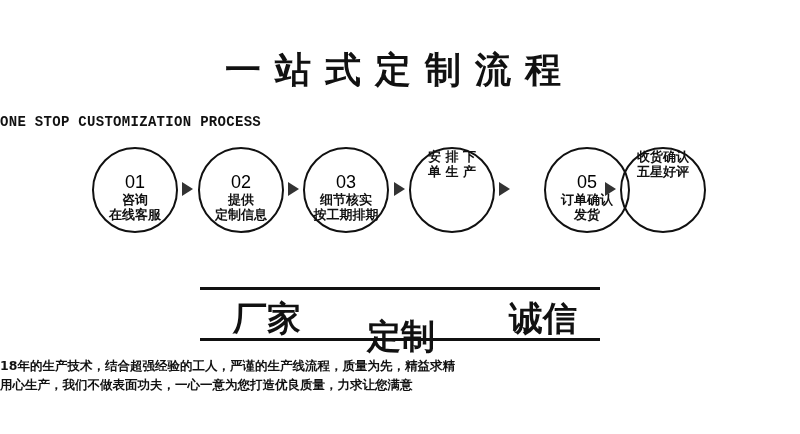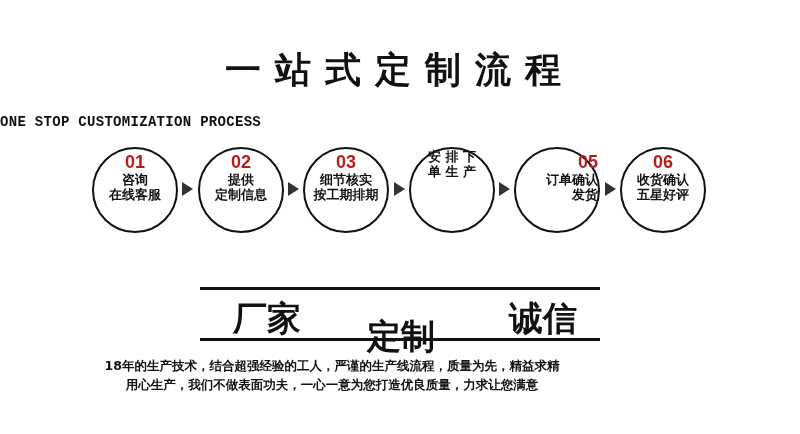--- a/index.html
+++ b/index.html
@@ -1,25 +1,25 @@
 <!DOCTYPE html>
 <html><head>
 <meta charset="utf-8">
 <style>
   html, body { margin:0; padding:0; background:#ffffff; }
   body { width:800px; height:434px; position:relative; overflow:hidden; font-family:"DejaVu Sans", "Liberation Sans", sans-serif; color:#111; }
   .title { position:absolute; top:34px; left:0; width:800px; text-align:center; font-size:36px; font-weight:bold; letter-spacing:14px; color:#111;margin-top:12px; }
   .subtitle { position:absolute; top:86px; left:0; width:800px; text-align:left; font-family:Liberation Mono, monospace; font-size:14px; font-weight:bold; color:#111; letter-spacing:0.3px;margin-top:28px; }
   .step { position:absolute; top:147px; width:82px; height:82px; border:2px solid #111; border-radius:50%; text-align:center; box-sizing:content-box; }
-  .step .num { display:block; margin-top:3px; font-family:"Liberation Sans", sans-serif; font-size:18px; font-weight:bold; color:#b91c1c; line-height:20px; }
+  .step .num { display:block; margin-top:23px; font-family:"Liberation Sans", sans-serif; font-size:18px; font-weight:normal; color:#000000; line-height:20px; }
   .step .line { display:block; font-size:13px; font-weight:bold; line-height:15px; color:#111; white-space:nowrap; }
   .arrow { position:absolute; top:182px; width:0; height:0; border-top:7px solid transparent; border-bottom:7px solid transparent; border-left:11px solid #333; }
   .rule { position:absolute; left:200px; width:400px; height:3px; background:#111; }
   .motto { position:absolute; top:296px; font-size:34px; font-weight:bold; color:#111; }
-  .desc { position:absolute; left:0; width:664px; text-align:center; font-size:12.5px; font-weight:bold; color:#111; white-space:nowrap; }
+  .desc { position:absolute; left:0; width:664px; font-size:12.5px; font-weight:bold; color:#111; white-space:nowrap; }
 </style>
 </head>
 <body>
 
 <div class="title">一站式定制流程</div>
 <div class="subtitle">ONE STOP CUSTOMIZATION PROCESS</div>
 
 <div class="step" style="left:92px;">
   <span class="num">01</span>
   <span class="line">咨询</span>
@@ -40,29 +40,28 @@
   <span class="line">按工期排期</span>
 </div>
 <div class="arrow" style="left:394px;"></div>
 
 <div class="step" style="left:409px;">
   <span class="line">安 排 下</span>
   <span class="line">单 生 产</span>
 </div>
 <div class="arrow" style="left:499px;"></div>
 
-<div class="step" style="left:514px;text-align:right;">
+<div class="step" style="left:544px;">
   <span class="num">05</span>
   <span class="line">订单确认</span>
   <span class="line">发货</span>
 </div>
 <div class="arrow" style="left:605px;"></div>
 
 <div class="step" style="left:620px;">
-  <span class="num">06</span>
   <span class="line">收货确认</span>
   <span class="line">五星好评</span>
 </div>
 
 <div class="rule" style="top:287px;"></div>
 <div class="motto" style="left:233px;">厂家</div>
 <div class="motto" style="left:367px;margin-top:18px;">定制</div>
 <div class="motto" style="left:509px;">诚信</div>
 <div class="rule" style="top:338px;"></div>
 

